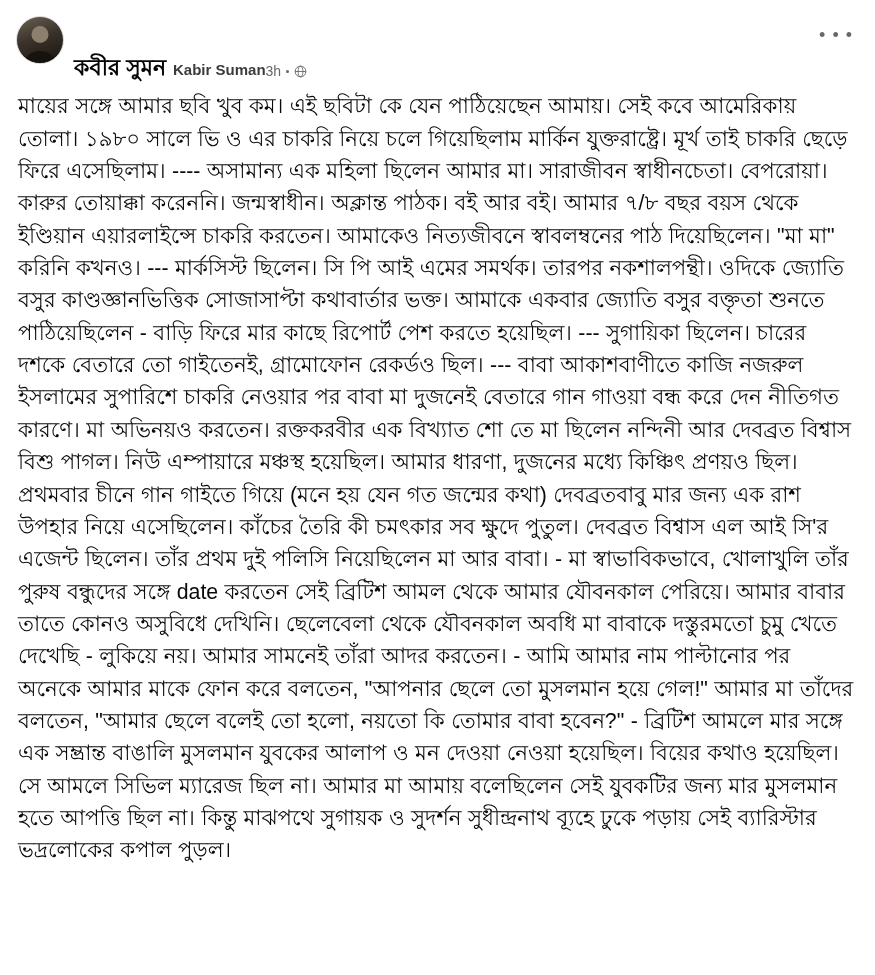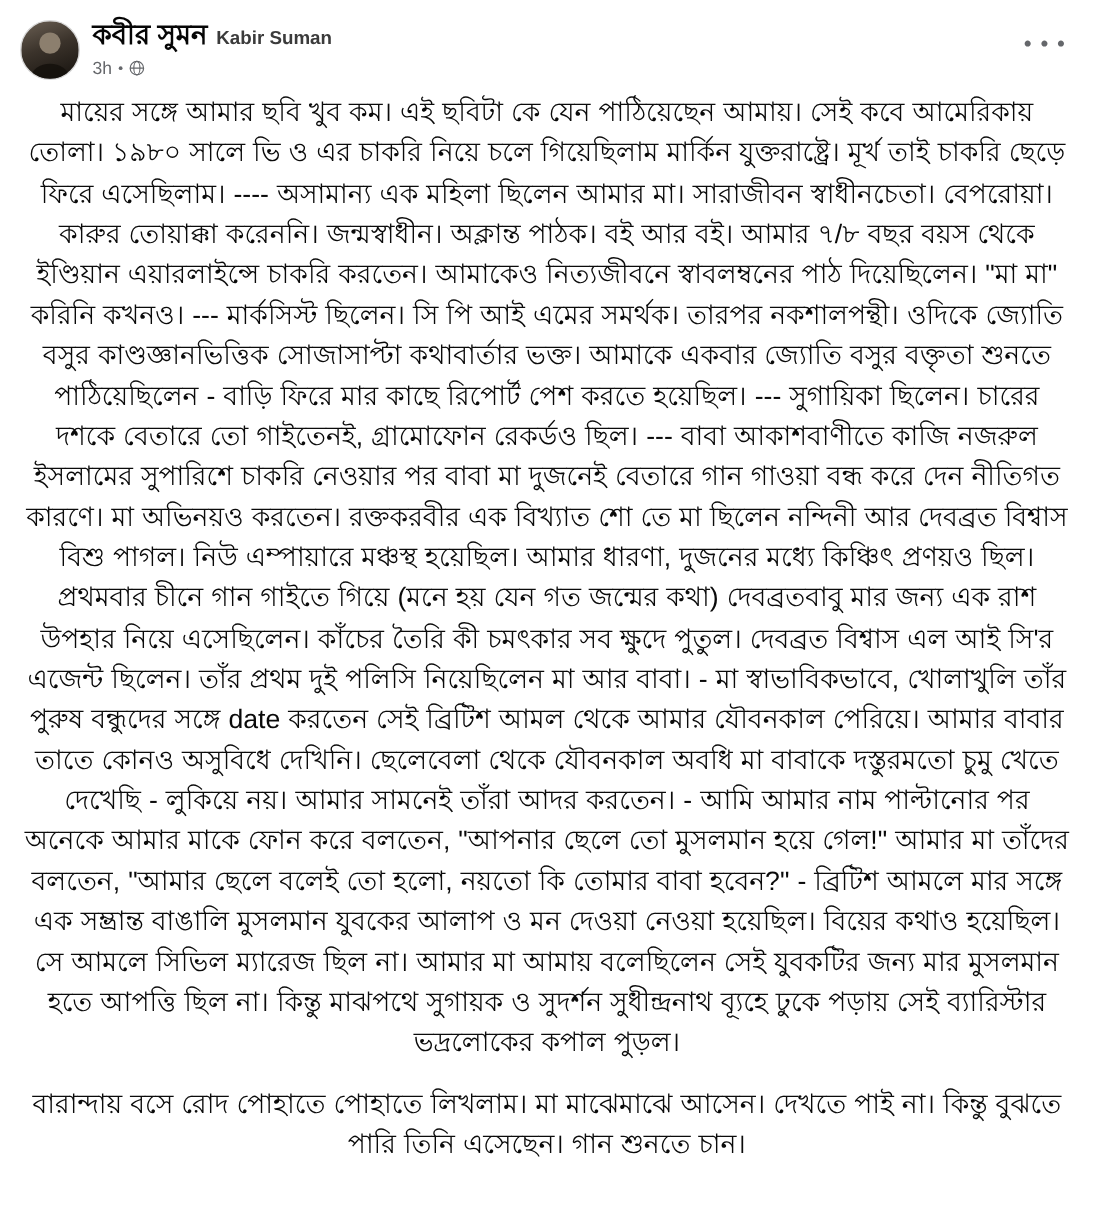--- a/index.html
+++ b/index.html
@@ -58,23 +58,23 @@
     left: 50%;
     top: 9px;
     transform: translateX(-50%);
     width: 17px;
     height: 17px;
     border-radius: 50%;
     background: #8c7f6e;
   }
   .name-block {
     display: flex;
-    flex-direction: column;
     justify-content: center;
     padding-top: 2px;
+    margin-top: 40px;
   }
   .name-line {
     display: flex;
     align-items: baseline;
     gap: 7px;
     line-height: 1.1;
   }
   .name-bn {
     font-size: 22px;
     font-weight: bold;
@@ -121,21 +121,21 @@
   .post-body {
     flex: 1 1 auto;
     padding: 8px 4px 0 4px;
     overflow: hidden;
   }
   .post-body p {
     margin: 0 0 16px 0;
     font-size: 21.3px;
     line-height: 1.52;
     color: #0a0a0a;
-    text-align: center;
+    text-align: left;
     word-spacing: 0.5px;
   }
   .post-body p:last-child {
     margin-bottom: 0;
   }
 </style>
 </head>
 <body>
 
 <div class="post">
@@ -159,16 +159,15 @@
           </svg>
         </span>
       </div>
     </div>
 
     <div class="more-btn">• • •</div>
   </div>
 
   <div class="post-body">
     <p>মায়ের সঙ্গে আমার ছবি খুব কম। এই ছবিটা কে যেন পাঠিয়েছেন আমায়। সেই কবে আমেরিকায় তোলা। ১৯৮০ সালে ভি ও এর চাকরি নিয়ে চলে গিয়েছিলাম মার্কিন যুক্তরাষ্ট্রে। মূর্খ তাই চাকরি ছেড়ে ফিরে এসেছিলাম। ---- অসামান্য এক মহিলা ছিলেন আমার মা। সারাজীবন স্বাধীনচেতা। বেপরোয়া। কারুর তোয়াক্কা করেননি। জন্মস্বাধীন। অক্লান্ত পাঠক। বই আর বই। আমার ৭/৮ বছর বয়স থেকে ইণ্ডিয়ান এয়ারলাইন্সে চাকরি করতেন। আমাকেও নিত্যজীবনে স্বাবলম্বনের পাঠ দিয়েছিলেন। "মা মা" করিনি কখনও। --- মার্কসিস্ট ছিলেন। সি পি আই এমের সমর্থক। তারপর নকশালপন্থী। ওদিকে জ্যোতি বসুর কাণ্ডজ্ঞানভিত্তিক সোজাসাপ্টা কথাবার্তার ভক্ত। আমাকে একবার জ্যোতি বসুর বক্তৃতা শুনতে পাঠিয়েছিলেন - বাড়ি ফিরে মার কাছে রিপোর্ট পেশ করতে হয়েছিল। --- সুগায়িকা ছিলেন। চারের দশকে বেতারে তো গাইতেনই, গ্রামোফোন রেকর্ডও ছিল। --- বাবা আকাশবাণীতে কাজি নজরুল ইসলামের সুপারিশে চাকরি নেওয়ার পর বাবা মা দুজনেই বেতারে গান গাওয়া বন্ধ করে দেন নীতিগত কারণে। মা অভিনয়ও করতেন। রক্তকরবীর এক বিখ্যাত শো তে মা ছিলেন নন্দিনী আর দেবব্রত বিশ্বাস বিশু পাগল। নিউ এম্পায়ারে মঞ্চস্থ হয়েছিল। আমার ধারণা, দুজনের মধ্যে কিঞ্চিৎ প্রণয়ও ছিল। প্রথমবার চীনে গান গাইতে গিয়ে (মনে হয় যেন গত জন্মের কথা) দেবব্রতবাবু মার জন্য এক রাশ উপহার নিয়ে এসেছিলেন। কাঁচের তৈরি কী চমৎকার সব ক্ষুদে পুতুল। দেবব্রত বিশ্বাস এল আই সি'র এজেন্ট ছিলেন। তাঁর প্রথম দুই পলিসি নিয়েছিলেন মা আর বাবা। - মা স্বাভাবিকভাবে, খোলাখুলি তাঁর পুরুষ বন্ধুদের সঙ্গে date করতেন সেই ব্রিটিশ আমল থেকে আমার যৌবনকাল পেরিয়ে। আমার বাবার তাতে কোনও অসুবিধে দেখিনি। ছেলেবেলা থেকে যৌবনকাল অবধি মা বাবাকে দস্তুরমতো চুমু খেতে দেখেছি - লুকিয়ে নয়। আমার সামনেই তাঁরা আদর করতেন। - আমি আমার নাম পাল্টানোর পর অনেকে আমার মাকে ফোন করে বলতেন, "আপনার ছেলে তো মুসলমান হয়ে গেল!" আমার মা তাঁদের বলতেন, "আমার ছেলে বলেই তো হলো, নয়তো কি তোমার বাবা হবেন?" - ব্রিটিশ আমলে মার সঙ্গে এক সম্ভ্রান্ত বাঙালি মুসলমান যুবকের আলাপ ও মন দেওয়া নেওয়া হয়েছিল। বিয়ের কথাও হয়েছিল। সে আমলে সিভিল ম্যারেজ ছিল না। আমার মা আমায় বলেছিলেন সেই যুবকটির জন্য মার মুসলমান হতে আপত্তি ছিল না। কিন্তু মাঝপথে সুগায়ক ও সুদর্শন সুধীন্দ্রনাথ ব্যূহে ঢুকে পড়ায় সেই ব্যারিস্টার ভদ্রলোকের কপাল পুড়ল।</p>
-    <p>বারান্দায় বসে রোদ পোহাতে পোহাতে লিখলাম। মা মাঝেমাঝে আসেন। দেখতে পাই না। কিন্তু বুঝতে পারি তিনি এসেছেন। গান শুনতে চান।</p>
   </div>
 
 </div>
 
 </body></html>

